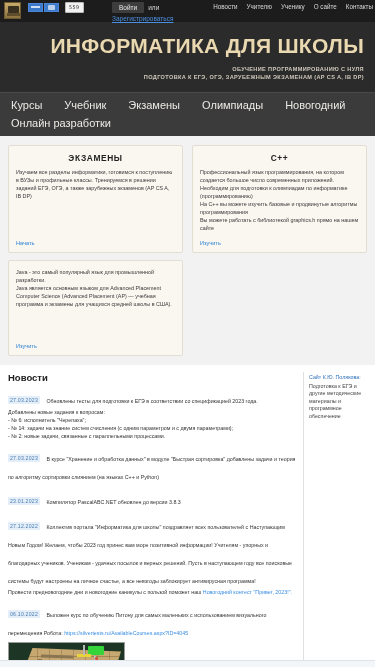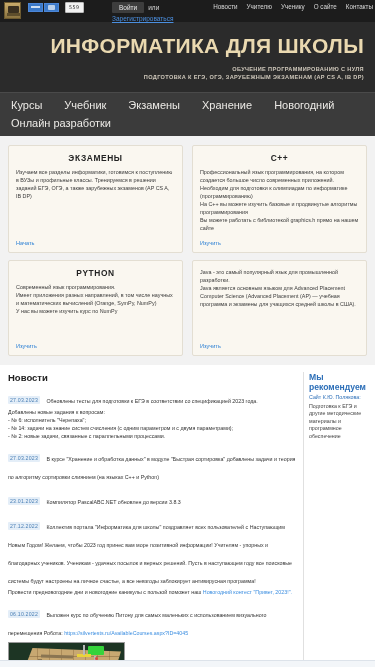--- a/index.html
+++ b/index.html
@@ -196,21 +196,21 @@
     <div class="hero-sub">
       <div>ОБУЧЕНИЕ ПРОГРАММИРОВАНИЮ С НУЛЯ</div>
       <div>ПОДГОТОВКА К ЕГЭ, ОГЭ, ЗАРУБЕЖНЫМ ЭКЗАМЕНАМ (AP CS A, IB DP)</div>
     </div>
   </div>
 
   <div class="mainnav">
     <a href="#">Курсы</a>
     <a href="#">Учебник</a>
     <a href="#">Экзамены</a>
-    <a href="#">Хранение</a>
+    <a href="#">Олимпиады</a>
     <a href="#">Новогодний</a>
     <a href="#">Онлайн разработки</a>
   </div>
 
   <div class="cards">
 
     <div class="card">
       <div class="card-title">ЭКЗАМЕНЫ</div>
       <div class="card-body">Изучаем все разделы информатики, готовимся к поступлению в ВУЗы и профильные классы. Тренируемся в решении заданий ЕГЭ, ОГЭ, а также зарубежных экзаменов (AP CS A, IB DP)</div>
       <a class="card-link" href="#">Начать</a>
@@ -218,27 +218,20 @@
 
     <div class="card">
       <div class="card-title">C++</div>
       <div class="card-body" style="white-space:pre-line">Профессиональный язык программирования, на котором создается большое число современных приложений.
 Необходим для подготовки к олимпиадам по информатике (программированию)
 На C++ вы можете изучить базовые и продвинутые алгоритмы программирования
 Вы можете работать с библиотекой graphics.h прямо на нашем сайте</div>
       <a class="card-link" href="#">Изучить</a>
     </div>
 
-    <div class="card tall">
-      <div class="card-title">PYTHON</div>
-      <div class="card-body" style="white-space:pre-line">Современный язык программирования.
-Имеет приложения разных направлений, в том числе научных и математических вычислений (Orange, SymPy, NumPy)
-У нас вы можете изучить курс по NumPy</div>
-      <a class="card-link" href="#">Изучить</a>
-    </div>
 
     <div class="card tall">
       <div class="card-body" style="white-space:pre-line">Java - это самый популярный язык для промышленной разработки.
 Java является основным языком для Advanced Placement Computer Science (Advanced Placement (AP) — учебная программа и экзамены для учащихся средней школы в США).</div>
       <a class="card-link" href="#">Изучить</a>
     </div>
 
   </div>
 
   <div class="content">
@@ -304,21 +297,20 @@
 
             <div class="dot d4"></div>
 
             <div class="dot d8"></div>
           </div>
         </div>
       </div>
     </div>
 
     <div class="side-col">
-      <div class="side-title">Мы рекомендуем</div>
       <div class="side-sub">Сайт К.Ю. Полякова:</div>
       <div class="side-desc">Подготовка к ЕГЭ и другие методические материалы и программное обеспечение</div>
     </div>
 
   </div>
 
   <div class="footer-line"></div>
 </div>
 
 </body></html>

